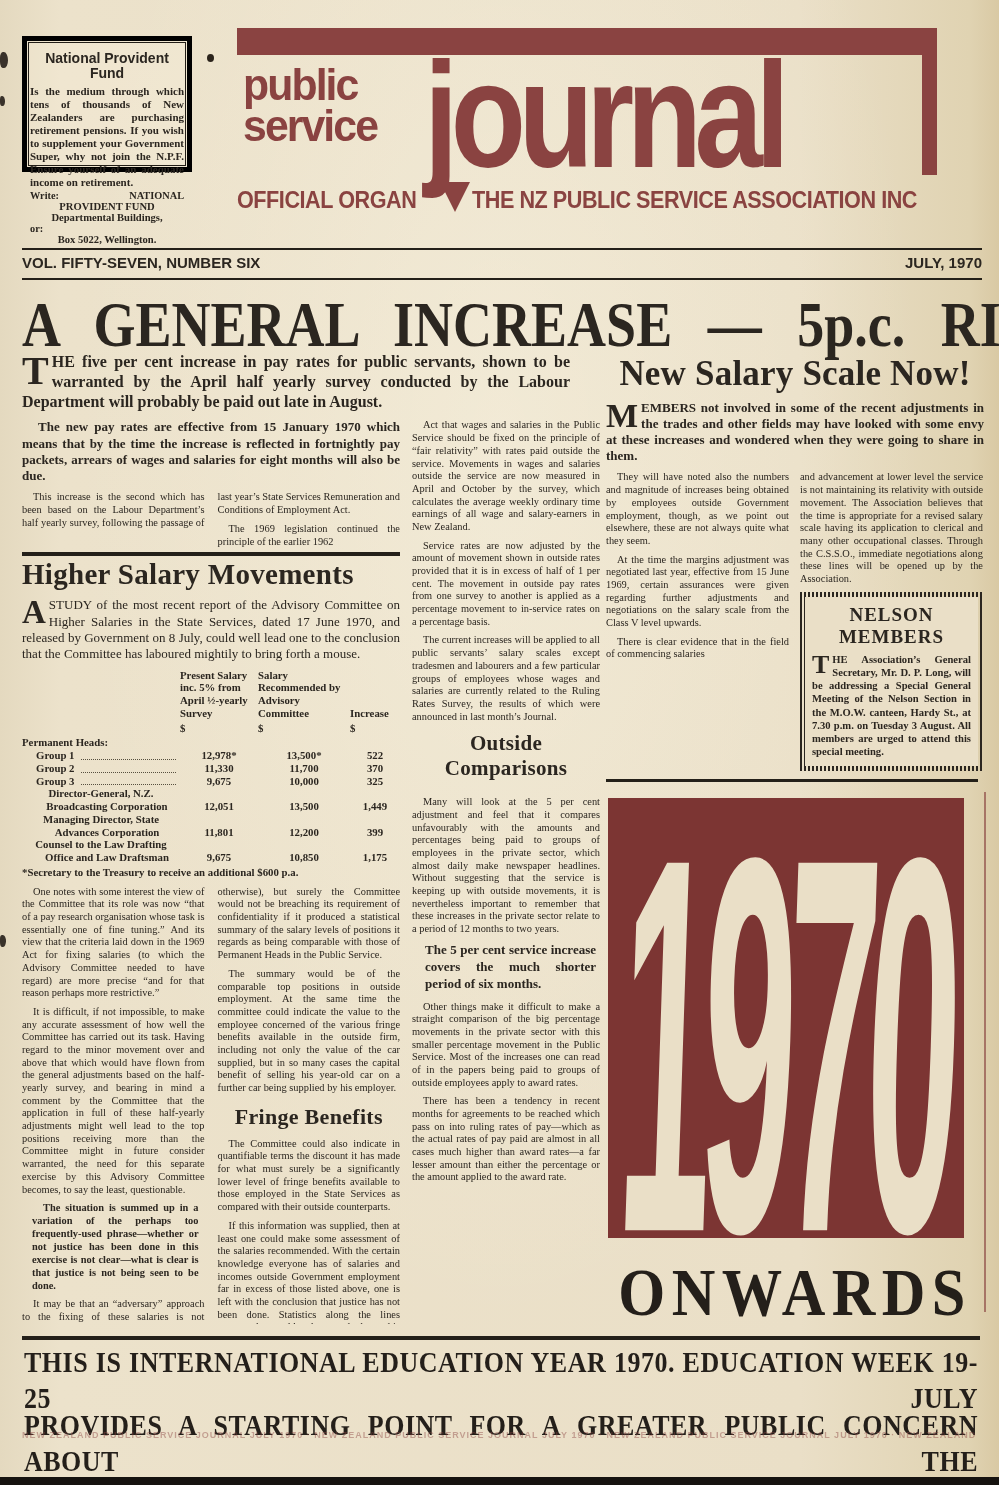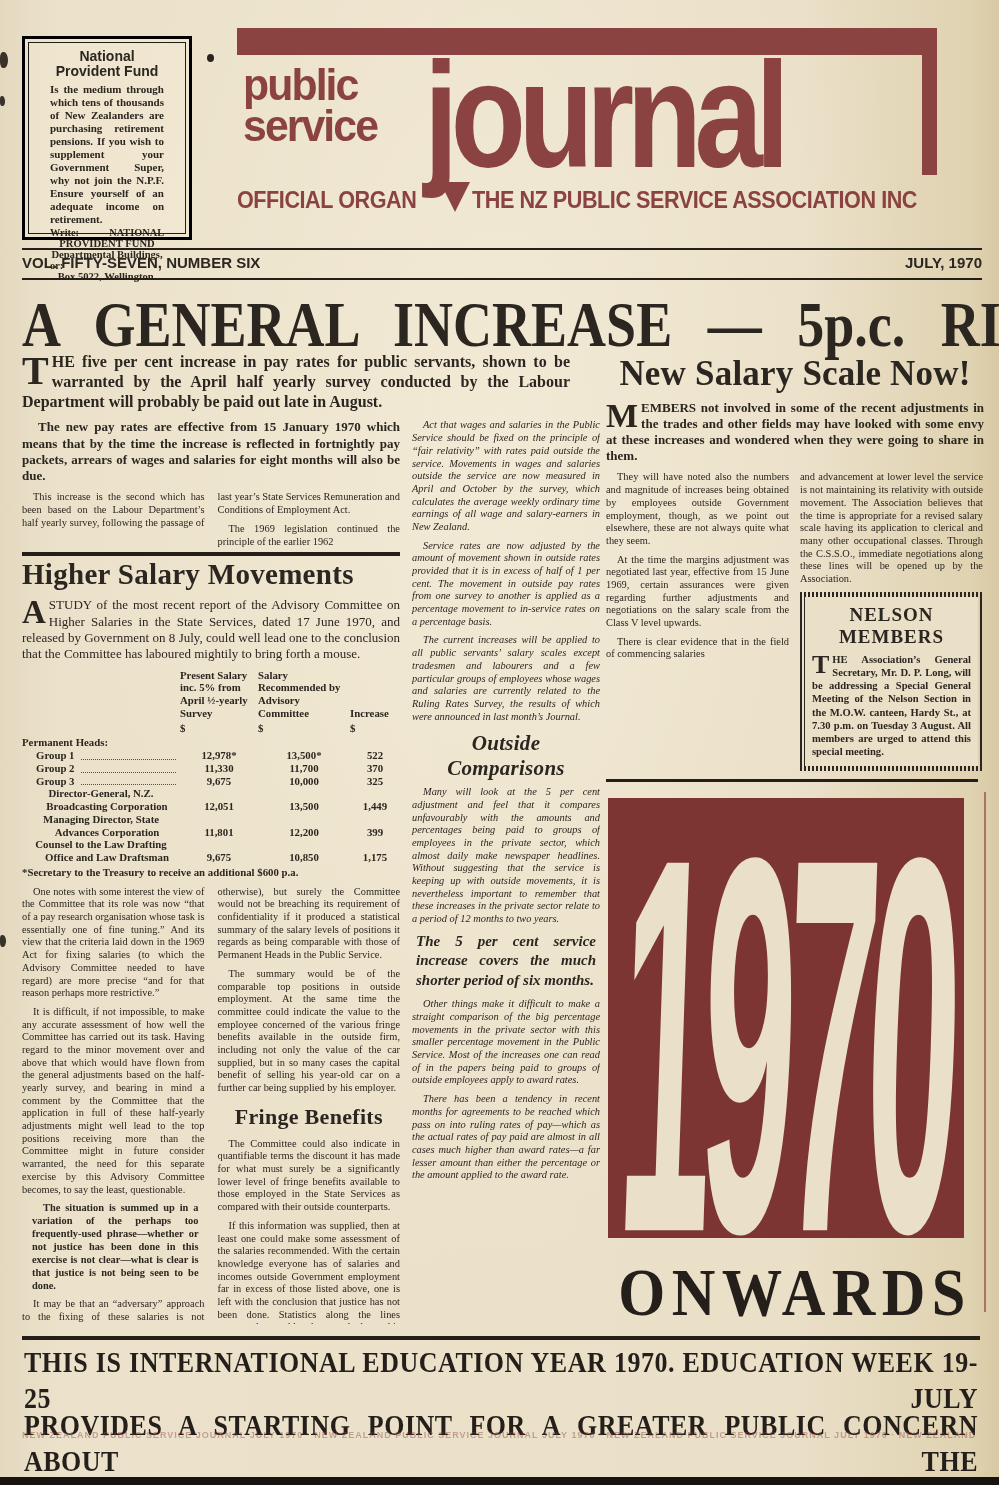--- a/index.html
+++ b/index.html
@@ -8,23 +8,23 @@
     background:
       radial-gradient(ellipse at 50% 30%, rgba(255,252,238,.35), rgba(0,0,0,0) 60%),
       linear-gradient(90deg,#e4d9bf 0%,#ece2cb 6%,#eadfc7 80%,#e0d3b2 97%,#d9c9a4 100%),
       #e9dfc8;
     font-family:"Liberation Serif", serif;
     color:#2b2620;
   }
   .abs{position:absolute;}
   
   .npf-ad{
-    left:22px;top:36px;width:170px;height:204px;
-    border:3px solid #000000;outline:1px solid #221d16;outline-offset:-7px;
-    padding:10px 25px 4px;box-sizing:border-box;background:rgba(250,244,224,.25);
+    left:22px;top:36px;width:170px;height:136px;
+    border:5px solid #000000;outline:1px solid #221d16;outline-offset:-7px;
+    padding:10px 3px 4px;box-sizing:border-box;background:rgba(250,244,224,.25);
   }
   .npf-title{font-family:"Liberation Sans",sans-serif;font-weight:bold;font-size:14px;line-height:1.05;text-align:center;margin-bottom:5px;}
   .npf-body{font-size:11px;line-height:1.18;text-align:justify;font-weight:bold;}
   .npf-row{font-size:10.3px;font-weight:bold;display:flex;justify-content:space-between;margin-top:1px;}
   .npf-center{font-size:10.6px;font-weight:bold;text-align:center;}
   .npf-left{font-size:10.3px;font-weight:bold;}
   .ad-dot{left:207px;top:54px;width:7px;height:8px;border-radius:50%;background:#2b241c;}
   .mast-bar{left:237px;top:28px;width:700px;height:27px;background:#8a4341;}
   .mast-vbar{left:922px;top:28px;width:15px;height:147px;background:#8a4341;}
   .brand-small{
@@ -47,48 +47,48 @@
   .rule{background:#242019;}
   .dateline{left:22px;top:254px;width:960px;font-family:"Liberation Sans",sans-serif;font-weight:bold;font-size:15px;display:flex;justify-content:space-between;}
   
   .headline{
     left:22px;top:288px;width:960px;text-align:center;font-weight:bold;font-size:54px;
     letter-spacing:0;word-spacing:22px;transform:scaleY(1.18);transform-origin:center top;white-space:nowrap;
   }
   
   .para{font-size:10.4px;line-height:1.22;text-align:justify;text-indent:11px;margin:0 0 6px;}
   .dropcap{float:left;font-weight:bold;font-size:34px;line-height:.8;margin:2px 3px 0 0;}
-  .subhead{font-weight:bold;text-align:center;font-size:21px;letter-spacing:.3px;margin:8px 0 5px;}
+  .subhead{font-weight:bold;text-align:center;font-size:21px;letter-spacing:.3px;margin:8px 0 15px;}
   
   .story-left{left:22px;top:352px;width:578px;height:972px;overflow:hidden;}
   .lede{font-size:16px;font-weight:bold;line-height:1.26;text-align:justify;width:548px;margin-bottom:7px;}
   .lede .dropcap{font-size:40px;margin-top:3px;}
   .story-row{display:flex;gap:12px;}
   .colA{width:378px;flex:none;}
-  .colC{width:188px;flex:none;font-style:italic;}
+  .colC{width:188px;flex:none;}
   .sublede{font-size:13px;font-weight:bold;line-height:1.25;text-align:justify;text-indent:16px;margin:0 0 7px;}
   .twocol{columns:2;column-gap:13px;margin-bottom:4px;}
   .heavy-rule{height:4px;background:#242019;margin:4px 0 2px;}
   .sal-heading{font-weight:bold;font-size:29px;text-align:left;letter-spacing:.3px;margin:2px 0 6px;}
   .sal-intro{font-size:13px;line-height:1.26;text-align:justify;margin:0 0 6px;}
   .sal-intro .dropcap{font-size:33px;}
   
   .stable{font-size:10.8px;font-weight:bold;line-height:1.18;margin:2px 0 2px;}
   .thead{display:grid;grid-template-columns:158px 78px 92px 50px;margin-bottom:2px;}
   .thead .h{align-self:end;}
   .trow{display:grid;grid-template-columns:158px 78px 92px 50px;text-align:center;align-items:end;}
   .tlabel{text-align:center;display:flex;align-items:flex-end;padding-left:14px;}
   .tlabel.hang{padding-left:12px;text-indent:-12px;display:block;}
   .tlabel.hang .ltxt{display:inline;}
   .leader{flex:1 1 auto;min-width:8px;border-bottom:1.6px dotted #57503f;margin:0 4px 2px 6px;}
   .tgroup{font-weight:bold;text-align:left;}
   .tfoot{font-size:10.8px;font-weight:bold;margin:1px 0 8px;}
   .pullout{font-weight:bold;text-indent:11px;margin:0 6px 6px 10px;text-align:justify;font-size:10.4px;line-height:1.24;}
   .fringe{font-weight:bold;text-align:center;font-size:22px;margin:9px 0 8px;letter-spacing:.3px;}
-  .center-bold{font-weight:bold;font-size:15px;line-height:1.3;margin:2px 4px 8px 4px;text-indent:0;text-align:justify;}
+  .center-bold{font-weight:bold;font-size:13px;line-height:1.3;margin:2px 4px 8px 13px;text-indent:0;text-align:justify;}
   
   .right-sec{left:606px;top:352px;width:378px;height:972px;overflow:hidden;}
   .ns-heading{font-weight:bold;font-size:35px;text-align:center;letter-spacing:.2px;transform:scaleY(1.05);transform-origin:center top;margin-bottom:8px;white-space:nowrap;}
   .ns-lede{font-size:13px;font-weight:bold;line-height:1.24;text-align:justify;margin-bottom:7px;}
   .ns-lede .dropcap{font-size:34px;}
   .ns-cols{display:flex;gap:11px;max-height:330px;overflow:hidden;}
   .ns-col{width:183px;flex:none;}
   .nelson{margin-top:6px;background:repeating-linear-gradient(90deg,#2b2620 0 1.6px,rgba(0,0,0,0) 1.6px 4px);padding:5px;}
   .nelson-in{background:#eadfc7;padding:5px 7px 7px;}
   .nelson-h{font-weight:bold;text-align:center;font-size:19px;letter-spacing:1px;margin:2px 0 5px;}

